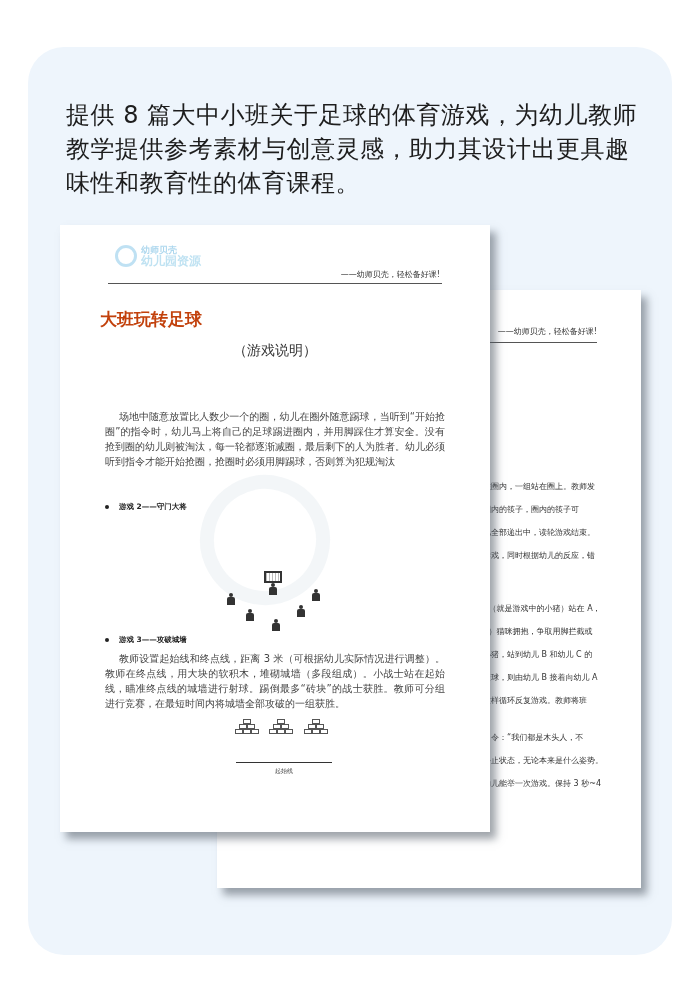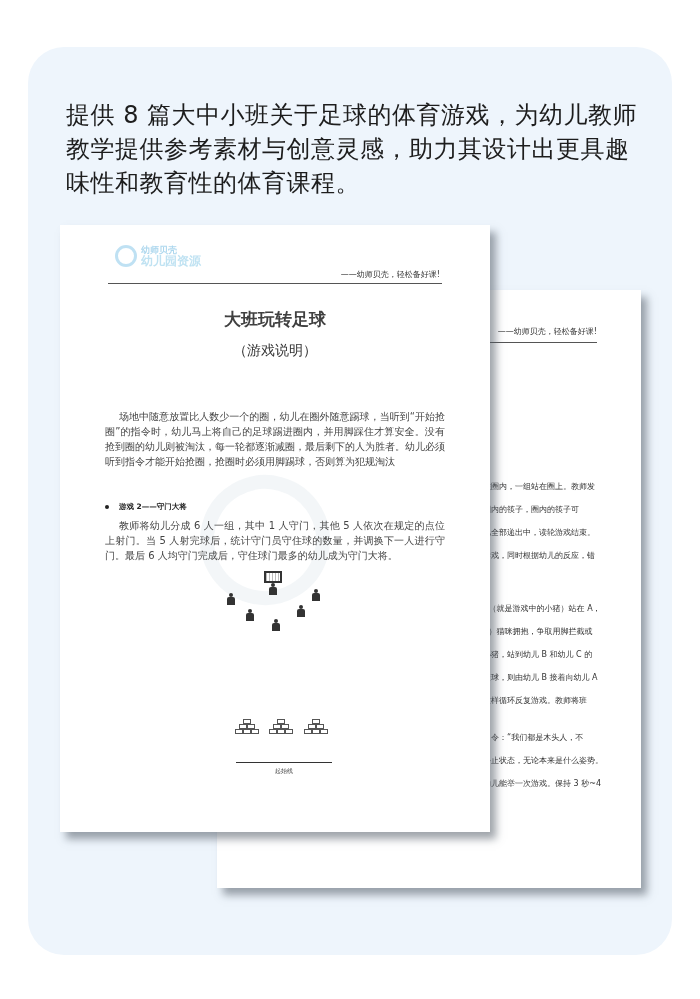--- a/index.html
+++ b/index.html
@@ -33,22 +33,22 @@
     }
 
     
     .logo { position: absolute; left: 55px; top: 20px; display: flex; align-items: center; gap: 4px; opacity: 0.55; }
     .logo-mark { width: 22px; height: 22px; border-radius: 50%; border: 3px solid #8cc9ea; }
     .logo-text { display: flex; flex-direction: column; font-size: 9px; line-height: 11px; color: #6ab7e0; font-weight: bold; }
     .logo-sub { font-size: 12px; color: #8ccbe8; }
     .front .slogan { position: absolute; right: 50px; top: 44px; font-size: 8px; color: #333; }
     .front .hr { position: absolute; left: 48px; right: 48px; top: 58px; height: 1px; background: #555; }
     .doc-title {
-      position: absolute; left: 0; right: 0; top: 83px; text-align: center;
-      font-size: 17px; font-weight: bold; color: #404040;
+      position: absolute; left: 0; right: 0; top: 83px; 
+      font-size: 17px; font-weight: bold; color: #c2410c; padding-left: 40px;
     }
     .doc-sub {
       position: absolute; left: 0; right: 0; top: 117px; text-align: center;
       font-size: 14px; color: #333;
     }
     .game { position: absolute; left: 45px; width: 340px; }
     .game-head { display: flex; align-items: center; gap: 10px; font-size: 7.5px; color: #222; font-weight: bold; }
     .bullet { width: 4px; height: 4px; background: #222; border-radius: 50%; }
     .game-body { margin-top: 6px; font-size: 10px; line-height: 15px; color: #444; text-indent: 14px; text-align: justify; }
 
@@ -109,33 +109,39 @@
 
   <div class="game" style="top:178px">
     <div class="game-body">场地中随意放置比人数少一个的圈，幼儿在圈外随意踢球，当听到“开始抢圈”的指令时，幼儿马上将自己的足球踢进圈内，并用脚踩住才算安全。没有抢到圈的幼儿则被淘汰，每一轮都逐渐减圈，最后剩下的人为胜者。幼儿必须听到指令才能开始抢圈，抢圈时必须用脚踢球，否则算为犯规淘汰</div>
   </div>
 
   <div class="game" style="top:277px">
     <div class="game-head">
       <span class="bullet"></span>
       <span>游戏 2——守门大将</span>
     </div>
-    <div class="game-body">教师将幼儿分成 6 人一组，其中 1 人守门，其他 5 人依次在规定的点位上射门。当 5 人射完球后，统计守门员守住球的数量，并调换下一人进行守门。最后 6 人均守门完成后，守住球门最多的幼儿成为守门大将。</div>
   </div>
 
   <div class="illus" style="left:0;top:0">
     <div class="goal" style="left:204px;top:346px"></div>
     <div class="kid" style="left:209px;top:358px"></div>
     <div class="kid" style="left:167px;top:368px"></div>
     <div class="kid" style="left:252px;top:364px"></div>
     <div class="kid" style="left:186px;top:384px"></div>
     <div class="kid" style="left:237px;top:380px"></div>
     <div class="kid" style="left:212px;top:394px"></div>
   </div>
 
+  <div class="game" style="top:410px">
+    <div class="game-head">
+      <span class="bullet"></span>
+      <span>游戏 3——攻破城墙</span>
+    </div>
+    <div class="game-body">教师设置起始线和终点线，距离 3 米（可根据幼儿实际情况进行调整）。教师在终点线，用大块的软积木，堆砌城墙（多段组成）。小战士站在起始线，瞄准终点线的城墙进行射球。踢倒最多“砖块”的战士获胜。教师可分组进行竞赛，在最短时间内将城墙全部攻破的一组获胜。</div>
+  </div>
 
   <div class="pyramid" style="left:175px;top:494px">
     <div class="brick" style="left:8px;top:0"></div>
     <div class="brick" style="left:4px;top:5px"></div>
       <div class="brick" style="left:12px;top:5px"></div>
     <div class="brick" style="left:0;top:10px"></div>
       <div class="brick" style="left:8px;top:10px"></div>
       <div class="brick" style="left:16px;top:10px"></div>
   </div>
   <div class="pyramid" style="left:209px;top:494px">

